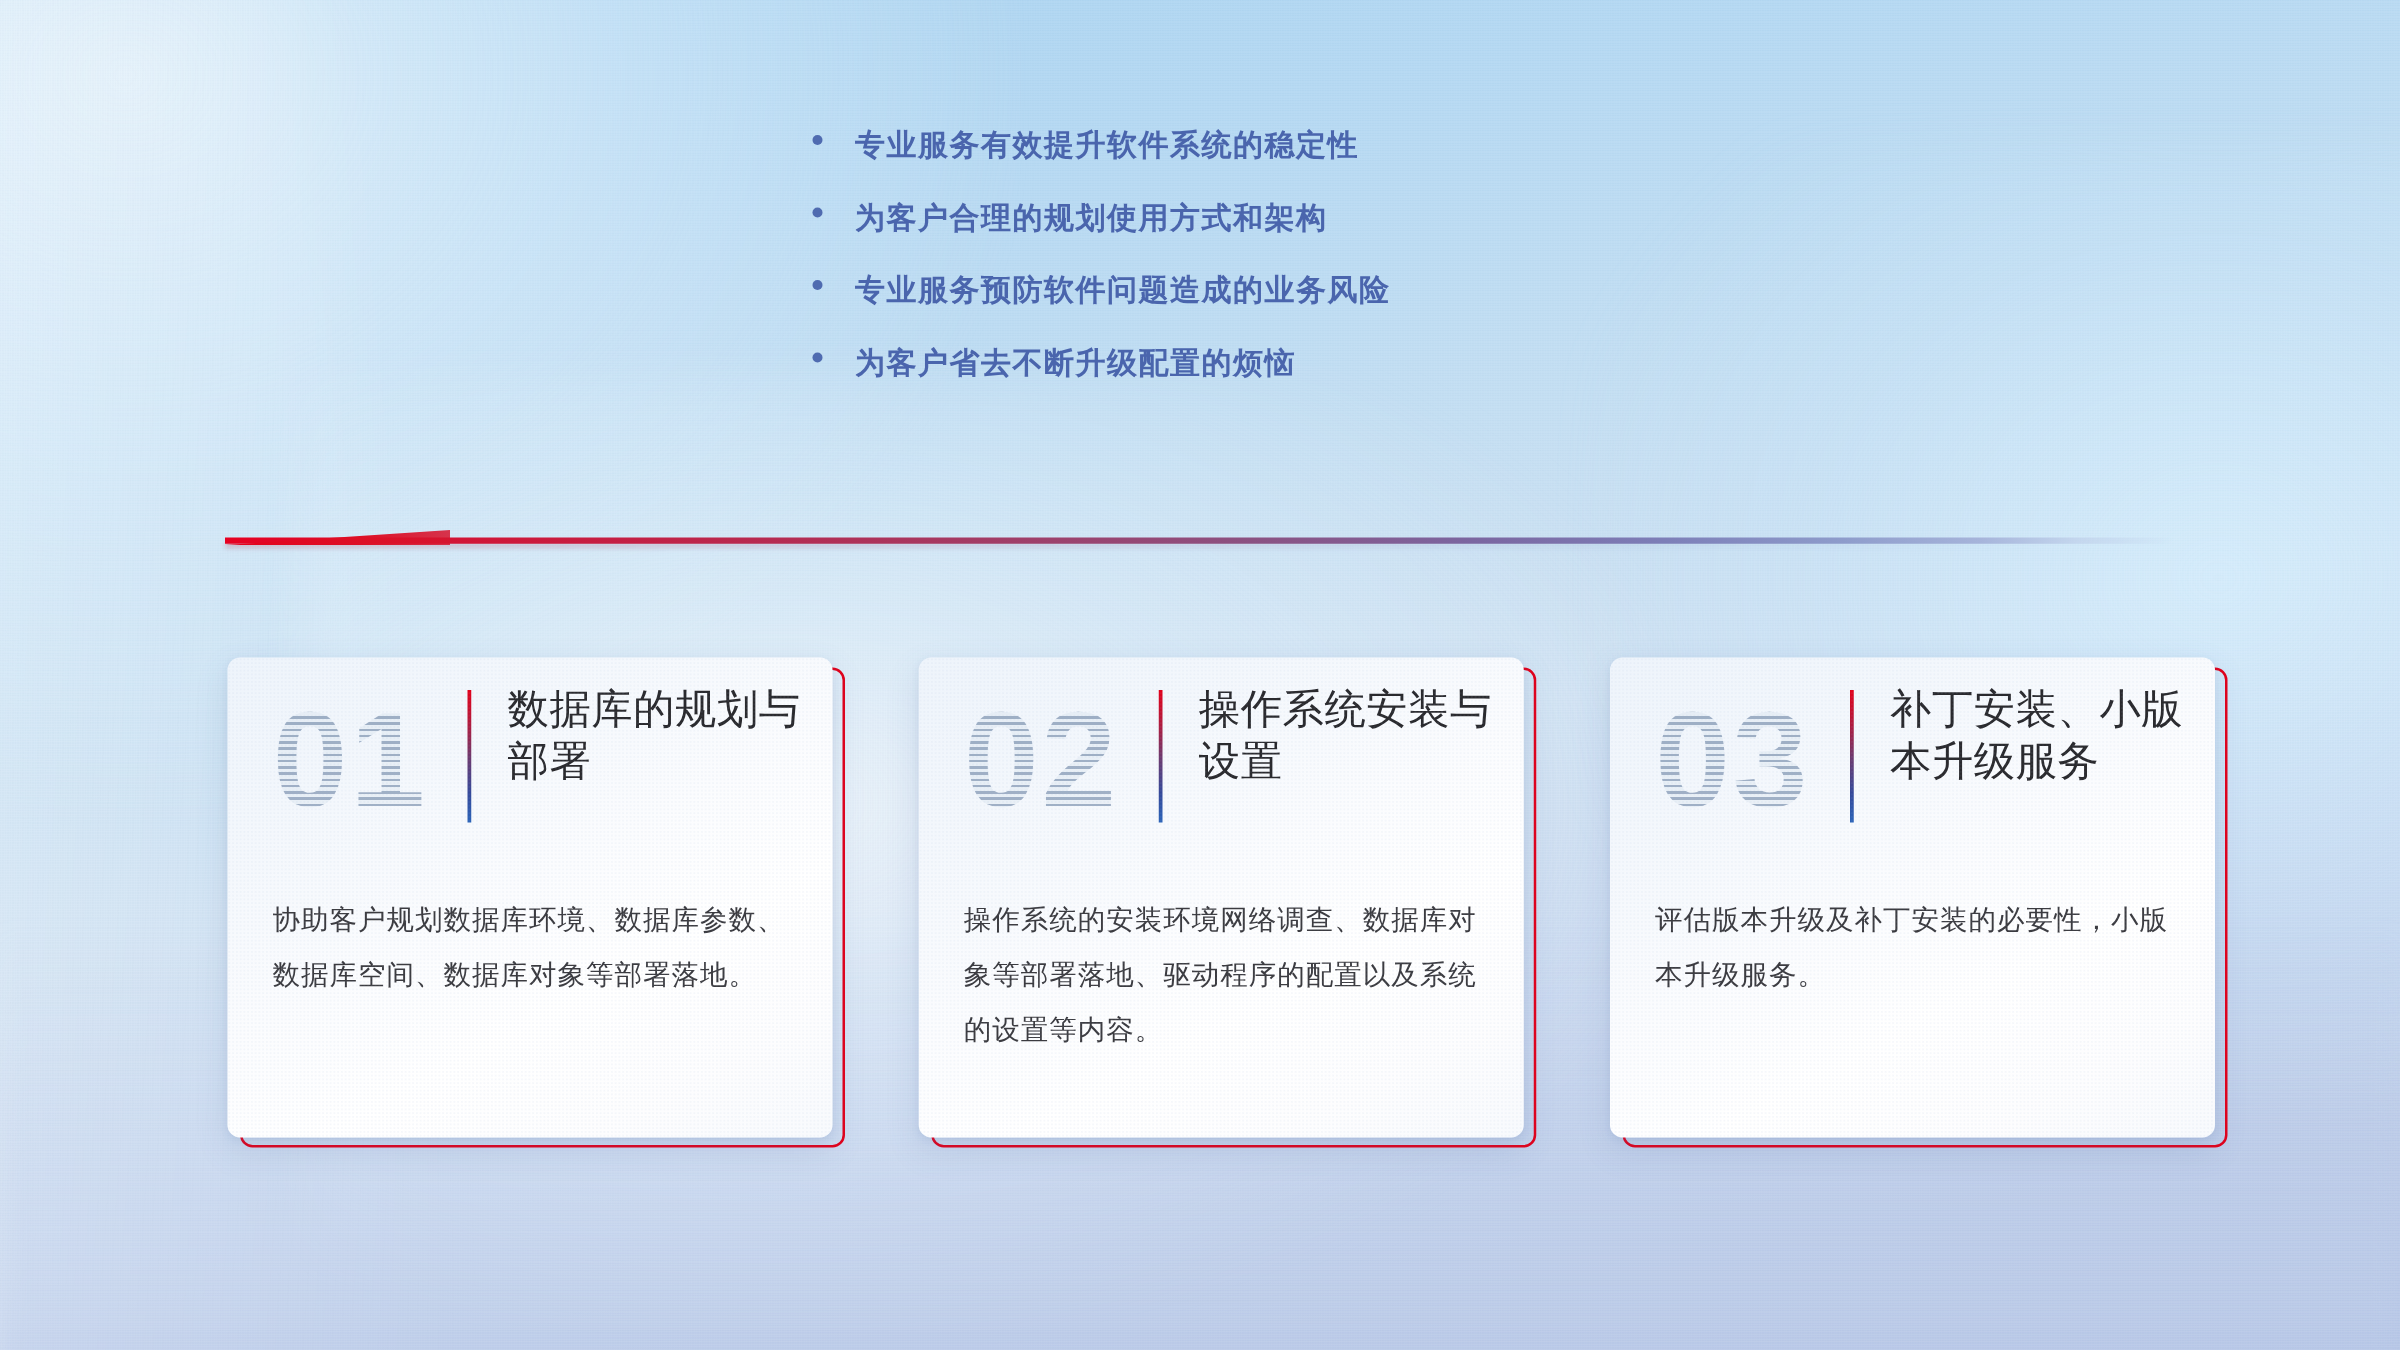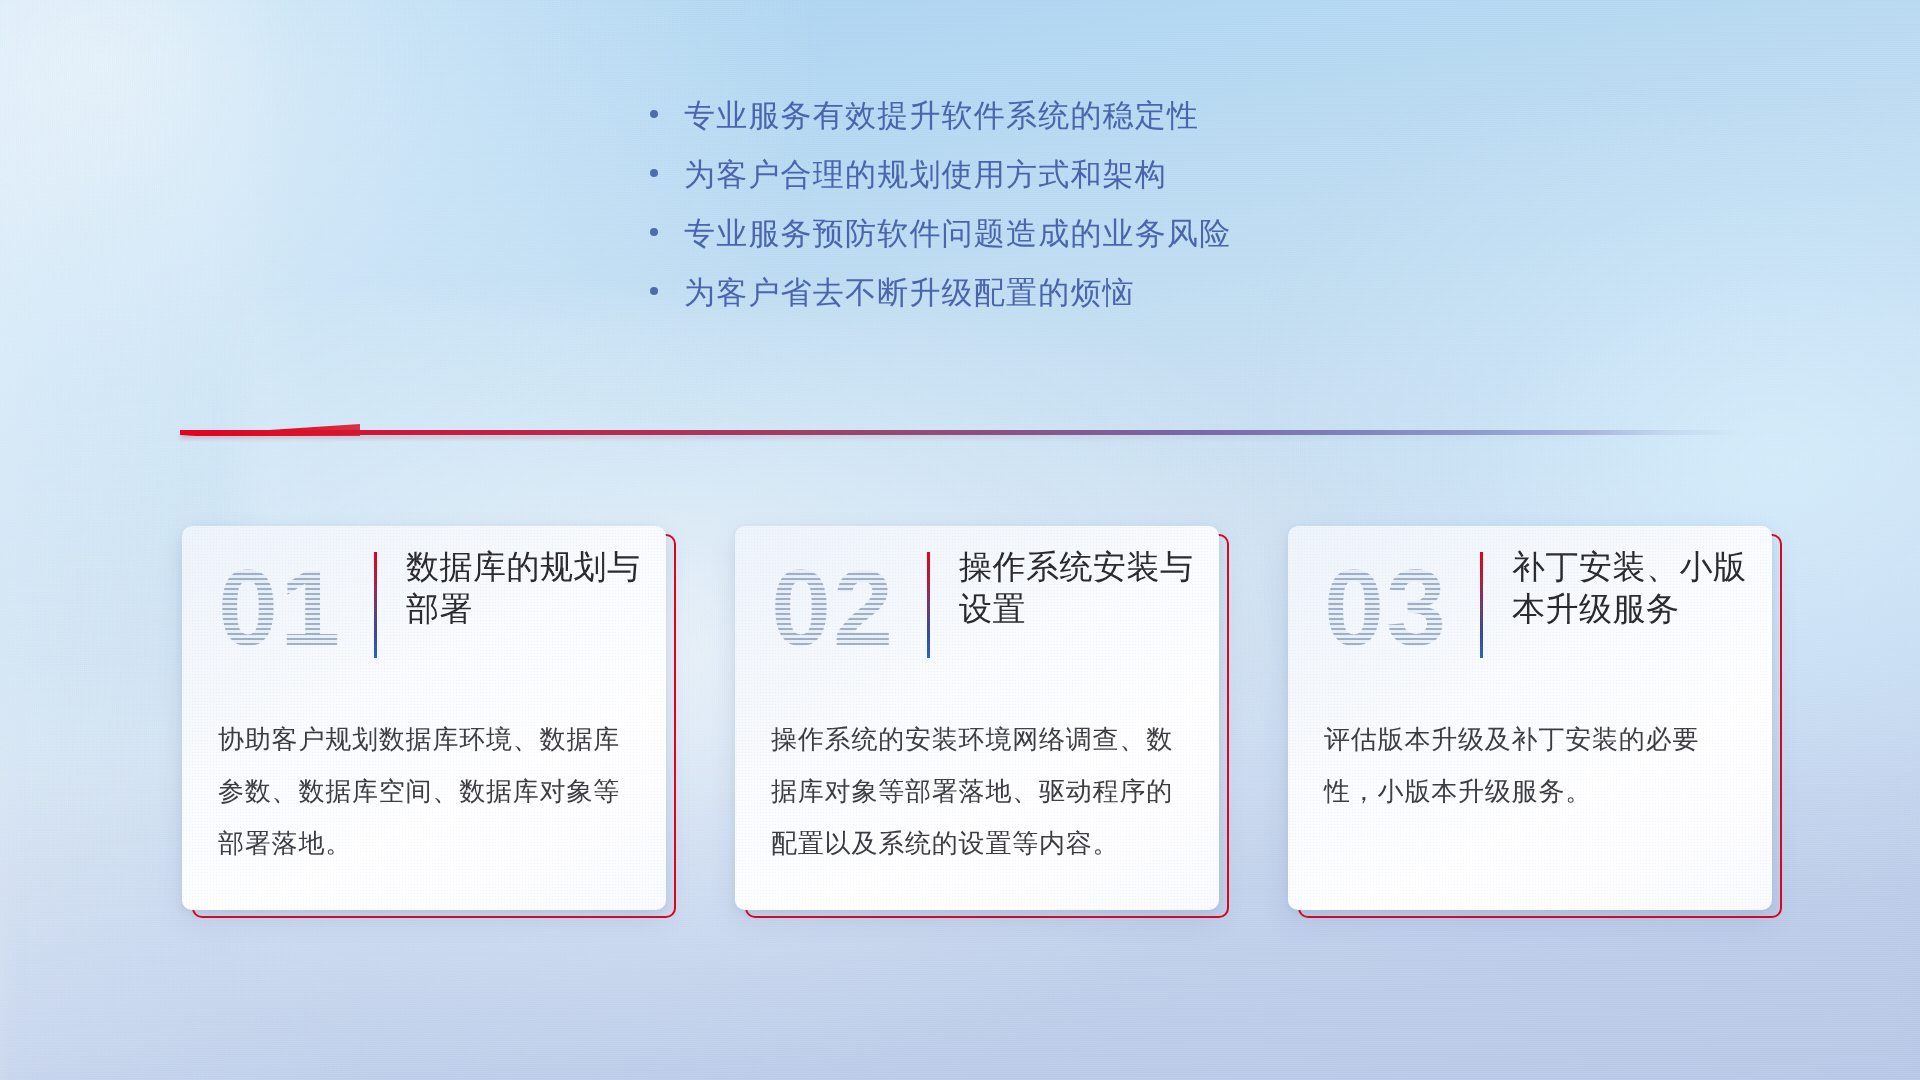--- a/index.html
+++ b/index.html
@@ -119,25 +119,25 @@
   }
   .bullet-dot::before {
     content: "";
     display: inline-block;
     width: 8px; height: 8px;
     border-radius: 50%;
     background: #4f6bb0;
     vertical-align: middle;
   }
   .bullet-text {
-    font-size: 31px;
+    font-size: 24px;
     line-height: 1.0;
     color: #4a65ad;
     letter-spacing: 1.2px;
-    font-weight: 400;
+    font-weight: 700;
     white-space: nowrap;
   }
 
   
   #divider-wrap {
     position: absolute;
     left: 180px;
     top: 424px;
     width: 1560px;
     height: 18px;
@@ -298,25 +298,24 @@
     line-height: 1.28;
     color: #2a2a2e;
     font-weight: 400;
     letter-spacing: 0.5px;
   }
   .card-desc {
     position: absolute;
     left: 36px;
     top: 188px;
     width: 420px;
-    font-size: 26px;
+    font-size: 22px;
     line-height: 2.0;
     color: #3b3b40;
     letter-spacing: 0.8px;
-    font-family: Liberation Serif, serif;
   }
 </style>
 </head>
 <body>
 
 <div id="slide">
 
   <div class="bg-base"></div>
   <div class="bg-glow-tl"></div>
   <div class="bg-glow-left-band"></div>

